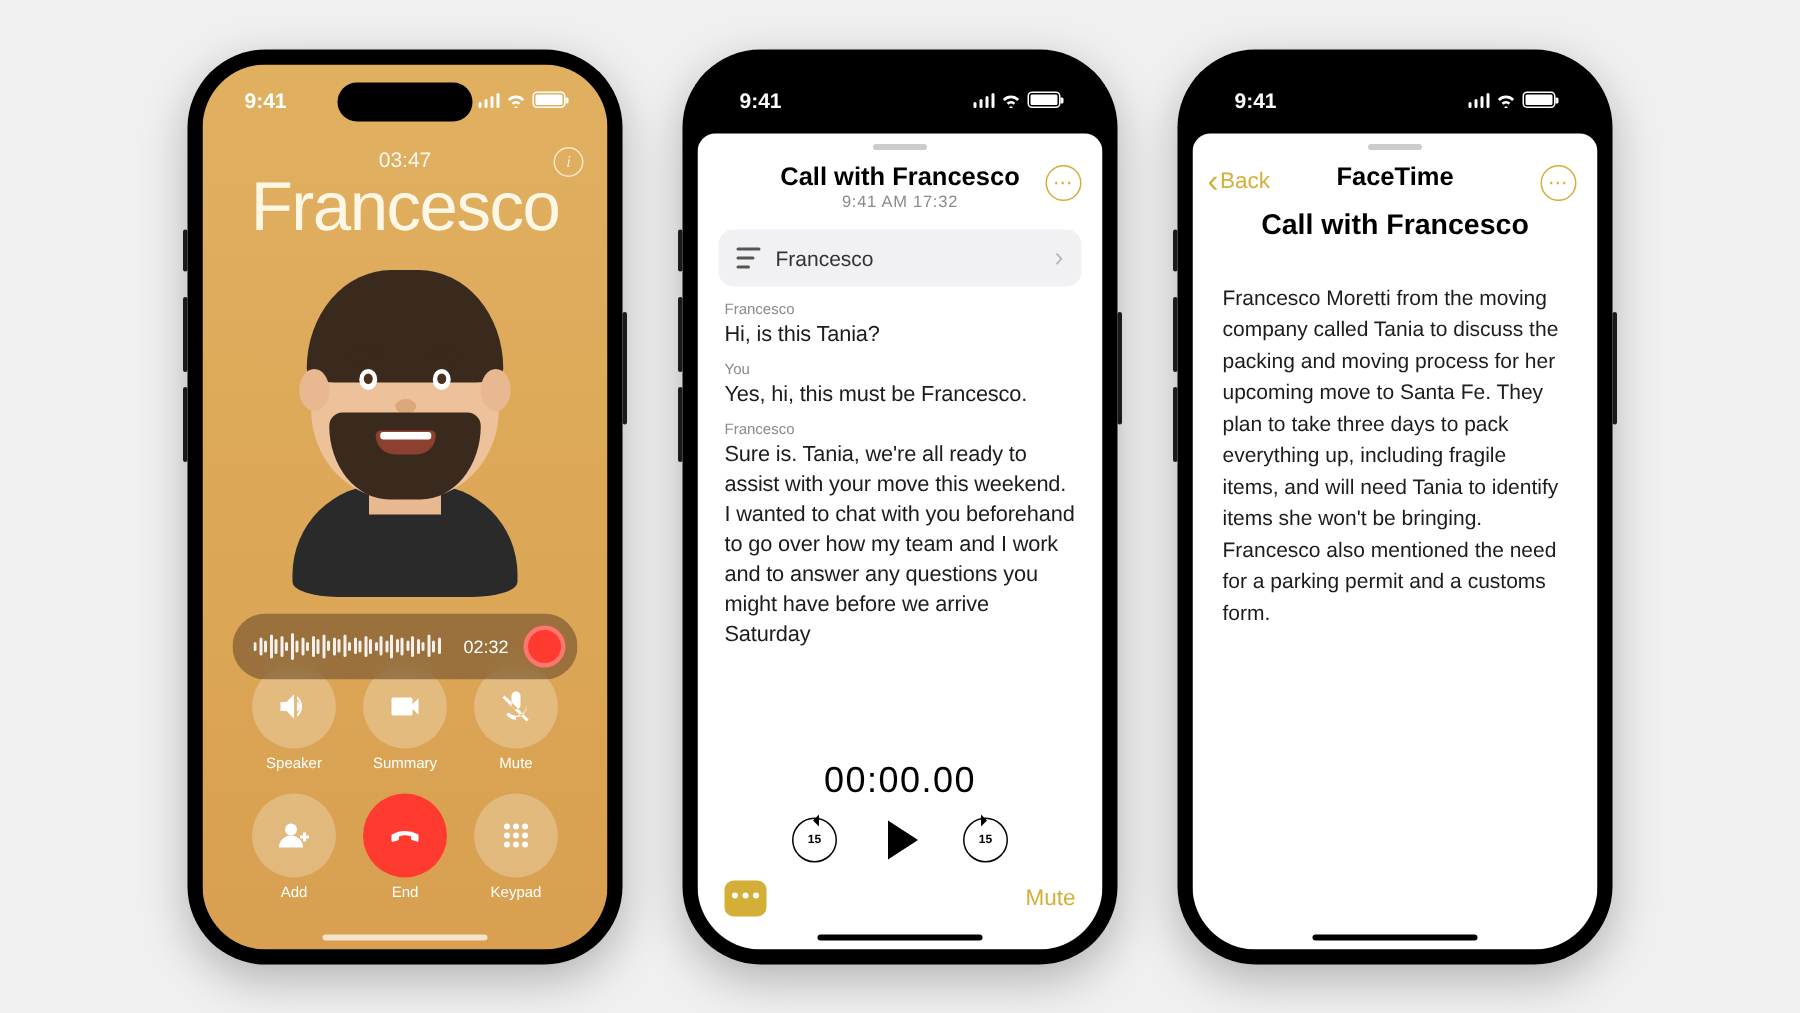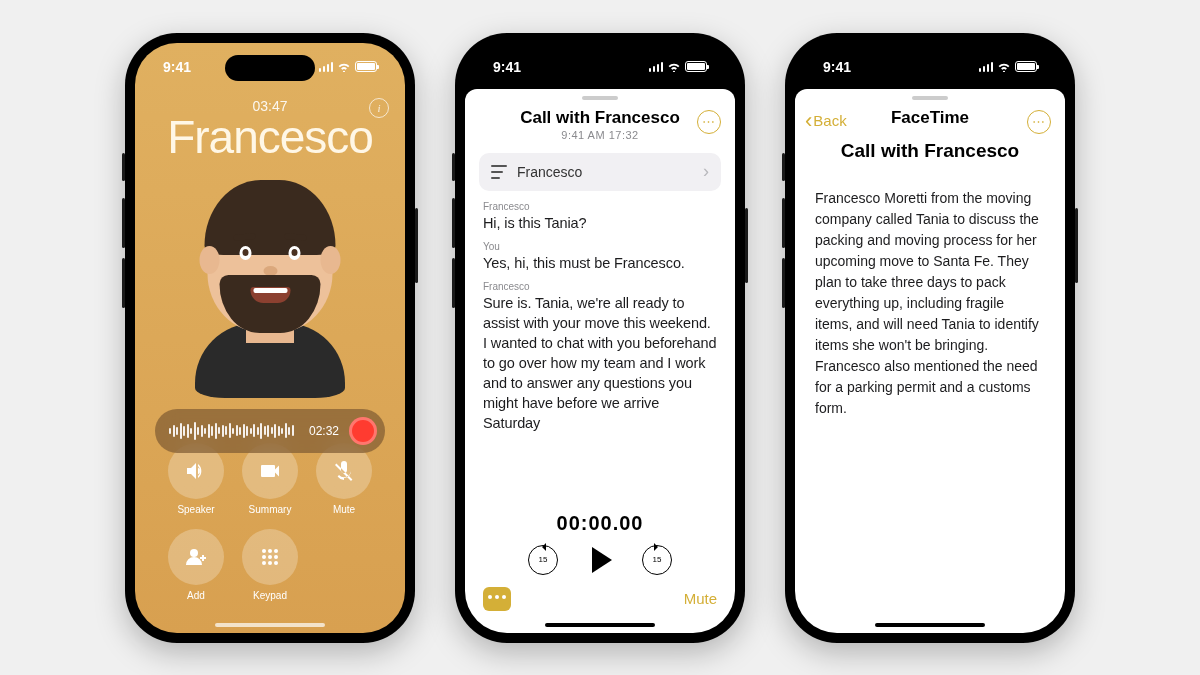--- a/index.html
+++ b/index.html
@@ -234,23 +234,23 @@
     flex:1;
   }
   .t-block{ margin-bottom:8px; }
   .t-speaker{ font-size:10px; color:#8a8a8e; font-weight:500; margin-bottom:1px;}
   .t-text{ font-size:14.5px; line-height:1.38; color:#1c1c1e; letter-spacing:-0.1px;}
 
   .player {
     padding: 0 0 6px 0;
     text-align:center;
   }
-  .player-time{ font-size:20px; font-weight:700; letter-spacing:1px; margin-bottom:10px;}
+  .player-time{ font-size:24px; font-weight:400; letter-spacing:1px; margin-bottom:10px;}
   .player-controls{ display:flex; justify-content:center; align-items:center; gap:30px;}
-  .skip{ width:30px; height:30px; border:1.8px solid #000; border-radius:50%; position:relative; display:flex; align-items:center; justify-content:center; font-size:8px; font-weight:400;}
+  .skip{ width:30px; height:30px; border:1.8px solid #000; border-radius:50%; position:relative; display:flex; align-items:center; justify-content:center; font-size:8px; font-weight:700;}
   .skip-back::before{ content:""; position:absolute; top:-3px; left:9px; border:4px solid transparent; border-right-color:#000;}
   .skip-fwd::before { content:""; position:absolute; top:-3px; right:9px; border:4px solid transparent; border-left-color:#000;}
   .play-tri{ width:0; height:0; border-left:20px solid #000; border-top:13px solid transparent; border-bottom:13px solid transparent; margin-left:4px;}
 
   .sheet-footer{
     display:flex; justify-content:space-between; align-items:center;
     padding: 6px 18px 22px 18px;
   }
   .chat-icon{ width:28px; height:24px; background:#d4af37; border-radius:6px; position:relative;}
   .chat-icon::after{ content:""; position:absolute; bottom:-5px; left:6px; border:5px solid transparent; border-top-color:#d4af37;}
@@ -400,20 +400,28 @@
         <div class="cc-btn">
           <div class="cc-circle">
               <svg class="cc-icon" viewBox="0 0 24 24" fill="currentColor">
                 <circle cx="10" cy="8" r="4"></circle>
                 <path d="M2 20a8 8 0 0116 0H2zm16-10h2v2h2v2h-2v2h-2v-2h-2v-2h2v-2z"></path>
               </svg>
             </div>
           <span class="cc-label">Add</span>
         </div>
         <div class="cc-btn">
+          <div class="cc-circle end">
+              <svg class="cc-icon" viewBox="0 0 24 24" fill="currentColor">
+                <path d="M12 9C9 9 6 9.8 3.5 11.2a1 1 0 00-.5.9v3a1 1 0 001.3 1l3-1a1 1 0 00.7-1v-1.5a11 11 0 018 0V14a1 1 0 00.7 1l3 1a1 1 0 001.3-1v-3a1 1 0 00-.5-.9A18 18 0 0012 9z"></path>
+              </svg>
+            </div>
+          <span class="cc-label">End</span>
+        </div>
+        <div class="cc-btn">
           <div class="cc-circle">
               <svg class="cc-icon" viewBox="0 0 24 24" fill="currentColor">
                 <circle cx="6" cy="6" r="2"></circle>
                 <circle cx="12" cy="6" r="2"></circle>
                 <circle cx="18" cy="6" r="2"></circle>
                 <circle cx="6" cy="12" r="2"></circle>
                 <circle cx="12" cy="12" r="2"></circle>
                 <circle cx="18" cy="12" r="2"></circle>
                 <circle cx="6" cy="18" r="2"></circle>
                 <circle cx="12" cy="18" r="2"></circle>

